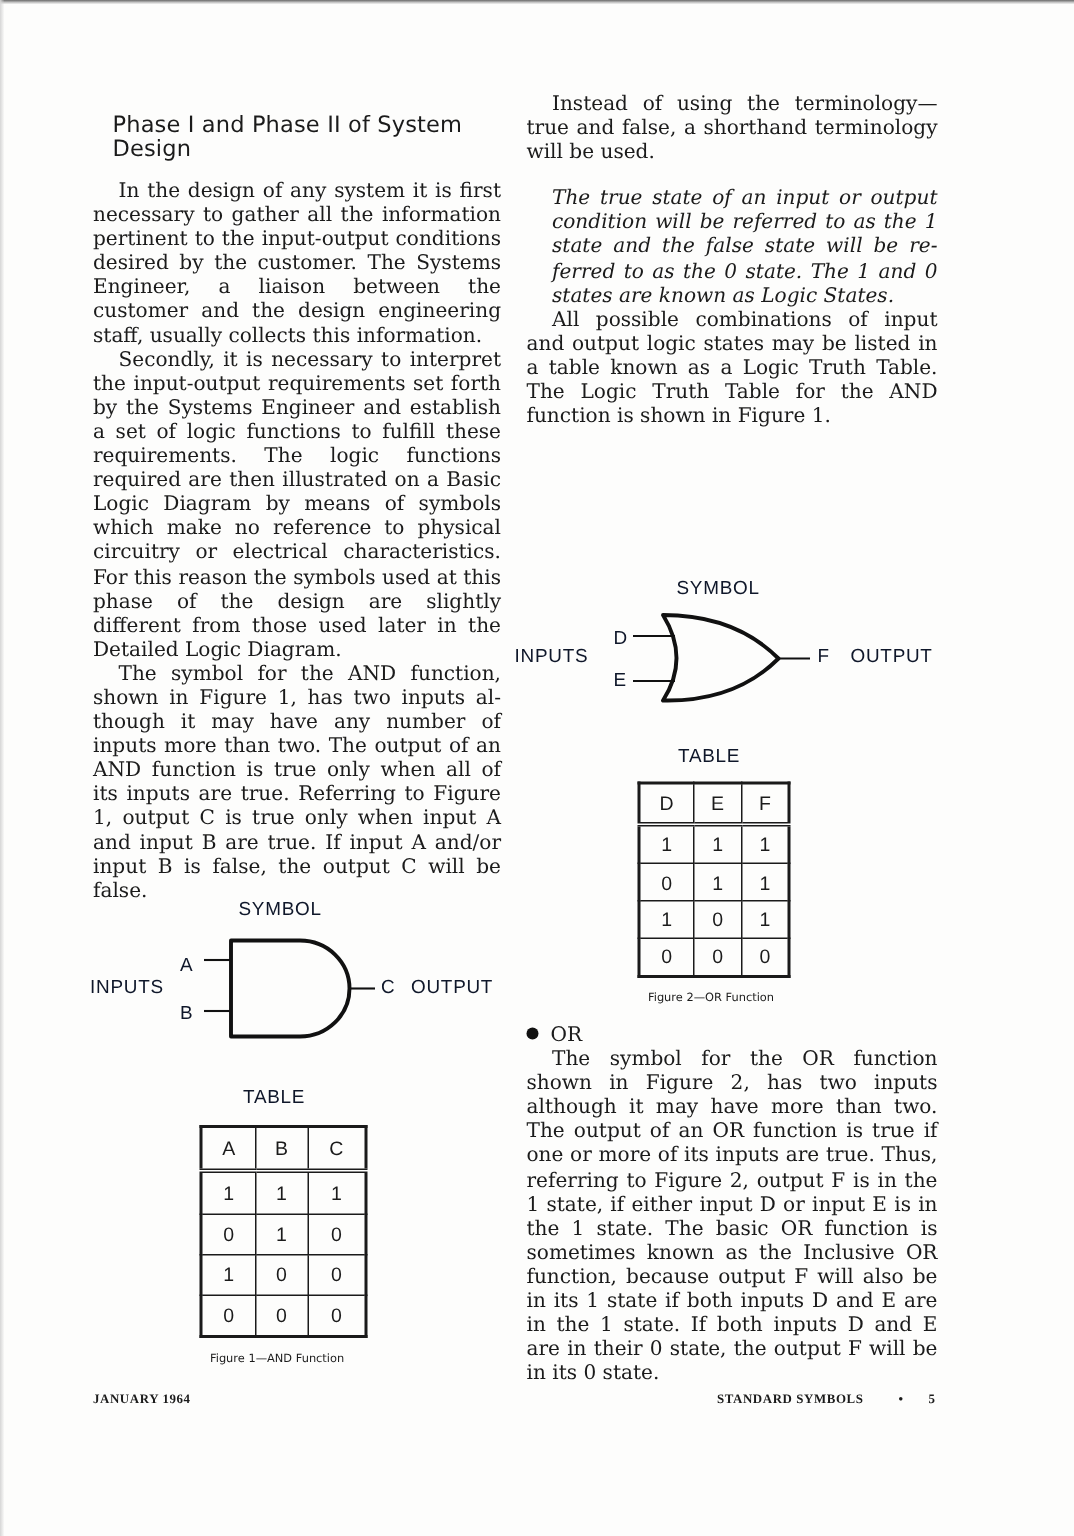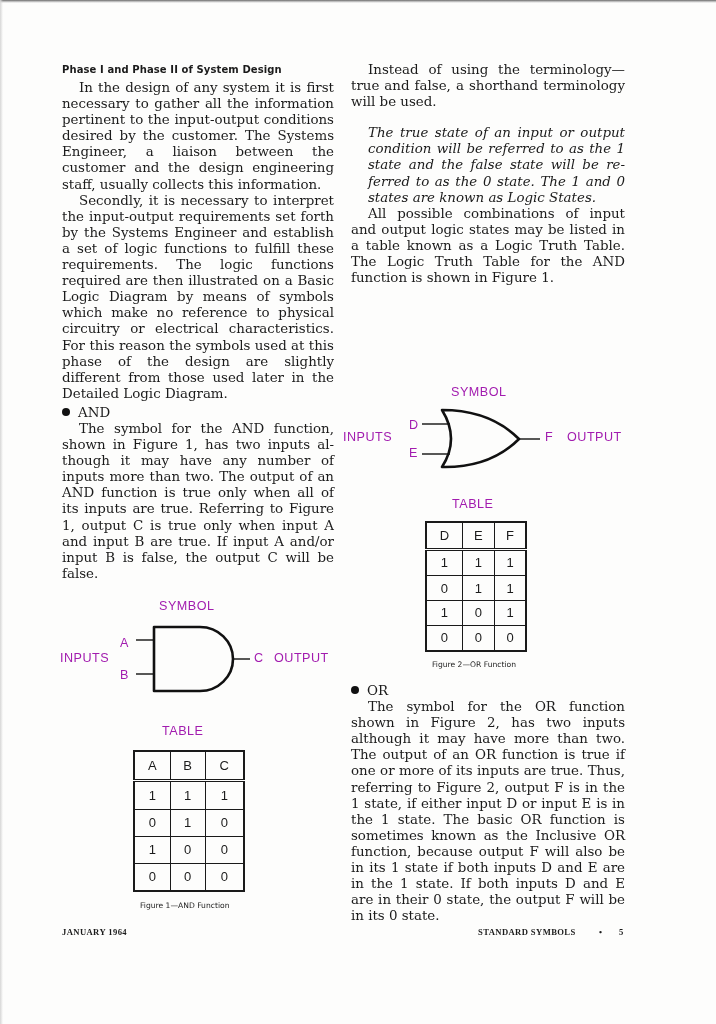--- a/index.html
+++ b/index.html
@@ -9,51 +9,48 @@
       font-family: "DejaVu Serif", "Liberation Serif", serif;
     }
     .scan-edge-top { position:absolute; left:0; top:0; width:716px; height:3px;
       background: linear-gradient(to bottom, #6a6a6a, #cfcfcf 60%, transparent); }
     .scan-edge-left { position:absolute; left:0; top:0; width:3px; height:1024px;
       background: linear-gradient(to right, #d6d6d6, transparent); }
     .col { position:absolute; top:62px; font-size:13.4px; line-height:16.1px; }
     .col-left { left:62px; width:272px; }
     .col-right { left:351px; width:274px; }
     .head {
-      font-family: "DejaVu Sans", "Liberation Sans", sans-serif; font-weight: bold;
-      font-size: 10px; line-height: 16px; letter-spacing: 0.1px; margin: 0;
+      font-family: "DejaVu Sans", "Liberation Sans", sans-serif; font-weight: normal;
+      font-size: 15px; line-height: 16px; letter-spacing: 0.1px; margin: 13px;
     }
     p { margin: 0; text-align: justify; text-align-last: left; hyphens: manual; }
     p.ind { text-indent: 17px; }
     p.ital { font-style: italic; padding-left: 17px; }
     .bullet { margin: 3px 0 0 0; }
     .bullet .dot { display:inline-block; width:8px; height:8px; border-radius:50%; background:#111;
       margin-right:8px; vertical-align: 1px; }
     .abs { position:absolute; }
-    .lbl { font-family: "Liberation Sans", "DejaVu Sans", sans-serif; font-size: 12.6px; color:#a21caf; letter-spacing:0.5px; }
+    .lbl { font-family: "Liberation Sans", "DejaVu Sans", sans-serif; font-size: 12.6px; color:#0f172a; letter-spacing:0.5px; }
     table.tt { border-collapse: collapse; position:absolute; border: 2.4px solid #1a1a1a; }
     table.tt td { border: 1.4px solid #1a1a1a; text-align:center; vertical-align:middle;
       font-family: "Liberation Sans", "DejaVu Sans", sans-serif; font-size: 13px; padding:0; }
     table.tt tr.hdr td { border-bottom: 3.5px double #1a1a1a; }
     .caption { font-family: "DejaVu Sans", "Liberation Sans", sans-serif; font-weight:normal; font-size:7.6px; }
     .footer { font-family: Liberation Serif, serif; font-weight:bold; font-size:8.6px; letter-spacing:0.4px; }
   </style>
 </head>
 <body>
 
 <div class="scan-edge-top"></div>
 <div class="scan-edge-left"></div>
 
 <div class="col col-left">
   <h3 class="head">Phase I and Phase II of System Design</h3>
   <p class="ind" style="margin-top:2px">In the design of any system it is first necessary to gather all the information pertinent to the input-output conditions desired by the customer. The Systems Engineer, a liaison between the customer and the design engineering staff, usually collects this information.</p>
   <p class="ind">Secondly, it is necessary to interpret the input-output requirements set forth by the Systems Engineer and establish a set of logic functions to fulfill these re­quirements. The logic functions required are then illustrated on a Basic Logic Diagram by means of symbols which make no reference to physical circuitry or electrical characteristics. For this reason the symbols used at this phase of the design are slightly different from those used later in the Detailed Logic Diagram.</p>
-  <div class="bullet">
-    <span class="dot"></span><span>AND</span>
-  </div>
   <p class="ind">The symbol for the AND function, shown in Figure 1, has two inputs al­though it may have any number of inputs more than two. The output of an AND function is true only when all of its in­puts are true. Referring to Figure 1, out­put C is true only when input A and input B are true. If input A and/or input B is false, the output C will be false.</p>
 </div>
 
 <div class="col col-right">
   <p class="ind">Instead of using the terminology—true and false, a shorthand terminology will be used.</p>
   <p class="ital" style="margin-top:15px">The true state of an input or output condition will be referred to as the 1 state and the false state will be re­ferred to as the 0 state. The 1 and 0 states are known as Logic States.</p>
   <p class="ind">All possible combinations of input and output logic states may be listed in a table known as a Logic Truth Table. The Logic Truth Table for the AND function is shown in Figure 1.</p>
 </div>
 
 <div class="col col-right" style="top:683px">

